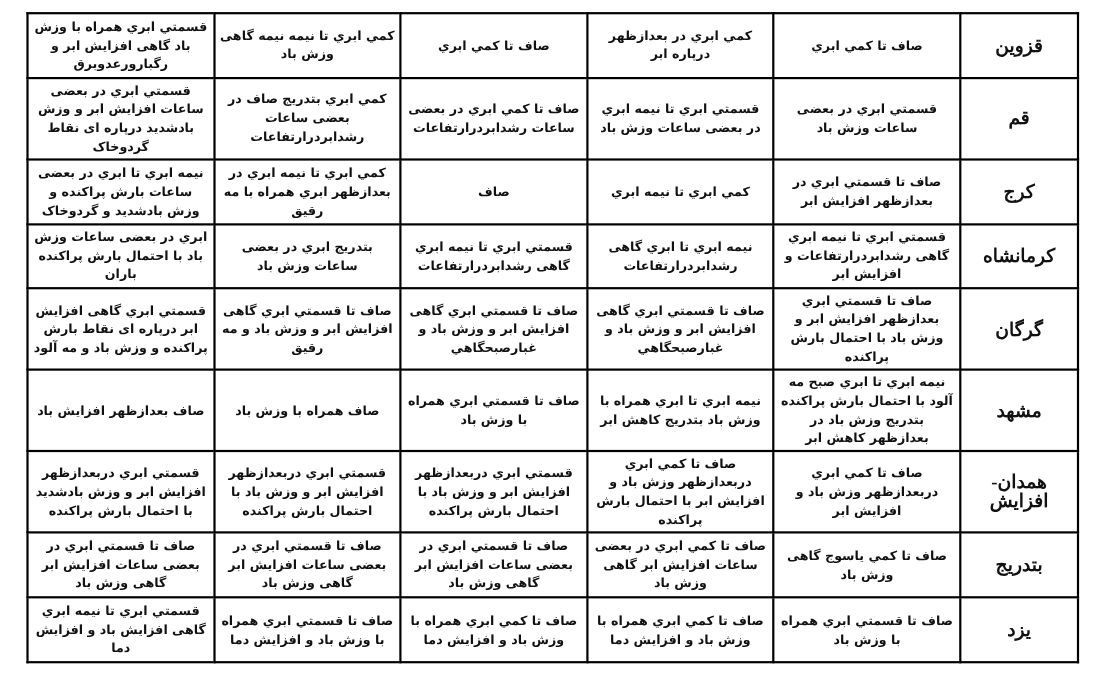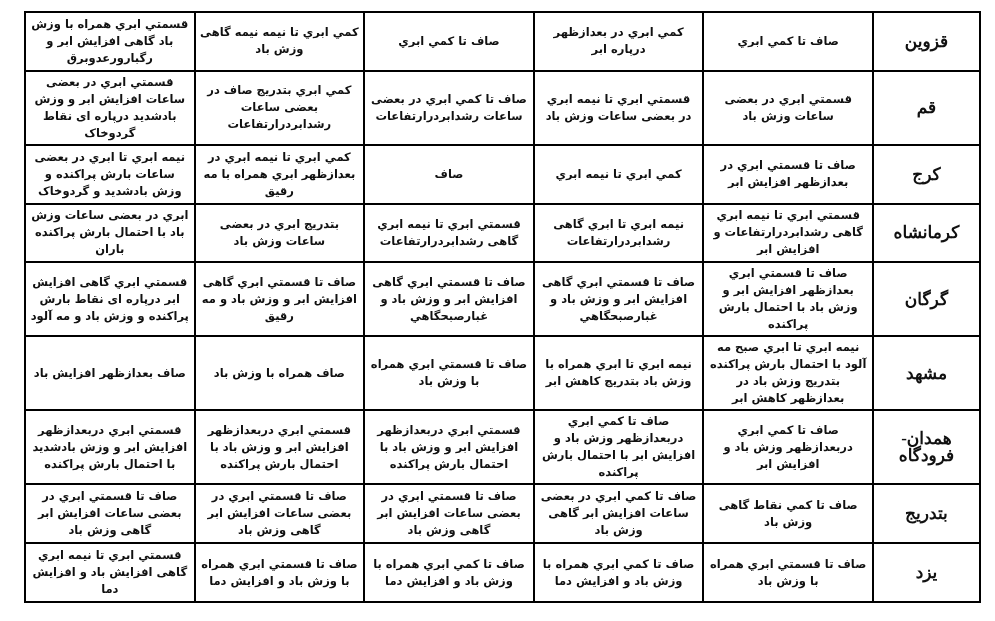--- a/index.html
+++ b/index.html
@@ -106,30 +106,30 @@
       </tr>
       <tr>
         <td class="city">مشهد</td>
         <td>نيمه ابري تا ابري صبح مه آلود با احتمال بارش پراكنده بتدريج وزش باد در بعدازظهر كاهش ابر</td>
         <td>نيمه ابري تا ابري همراه با وزش باد بتدريج كاهش ابر</td>
         <td>صاف تا قسمتي ابري همراه با وزش باد</td>
         <td>صاف همراه با وزش باد</td>
         <td>صاف بعدازظهر افزایش باد</td>
       </tr>
       <tr>
-        <td class="city">همدان- فرودگاه</td>
+        <td class="city">همدان- افزایش</td>
         <td>صاف تا كمي ابري دربعدازظهر وزش باد و افزايش ابر</td>
         <td>صاف تا كمي ابري دربعدازظهر وزش باد و افزايش ابر با احتمال بارش پراكنده</td>
         <td>قسمتي ابري دربعدازظهر افزايش ابر و وزش باد با احتمال بارش پراكنده</td>
         <td>قسمتي ابري دربعدازظهر افزايش ابر و وزش باد با احتمال بارش پراكنده</td>
         <td>قسمتي ابري دربعدازظهر افزايش ابر و وزش بادشدید با احتمال بارش پراكنده</td>
       </tr>
       <tr>
         <td class="city">بتدریج</td>
-        <td>صاف تا كمي نقاط گاهی وزش باد</td>
+        <td>صاف تا كمي یاسوج گاهی وزش باد</td>
         <td>صاف تا كمي ابري در بعضی ساعات افزایش ابر گاهی وزش باد</td>
         <td>صاف تا قسمتي ابري در بعضی ساعات افزایش ابر گاهی وزش باد</td>
         <td>صاف تا قسمتي ابري در بعضی ساعات افزایش ابر گاهی وزش باد</td>
         <td>صاف تا قسمتي ابري در بعضی ساعات افزایش ابر گاهی وزش باد</td>
       </tr>
       <tr>
         <td class="city">یزد</td>
         <td>صاف تا قسمتي ابري همراه با وزش باد</td>
         <td>صاف تا كمي ابري همراه با وزش باد و افزایش دما</td>
         <td>صاف تا كمي ابري همراه با وزش باد و افزایش دما</td>

